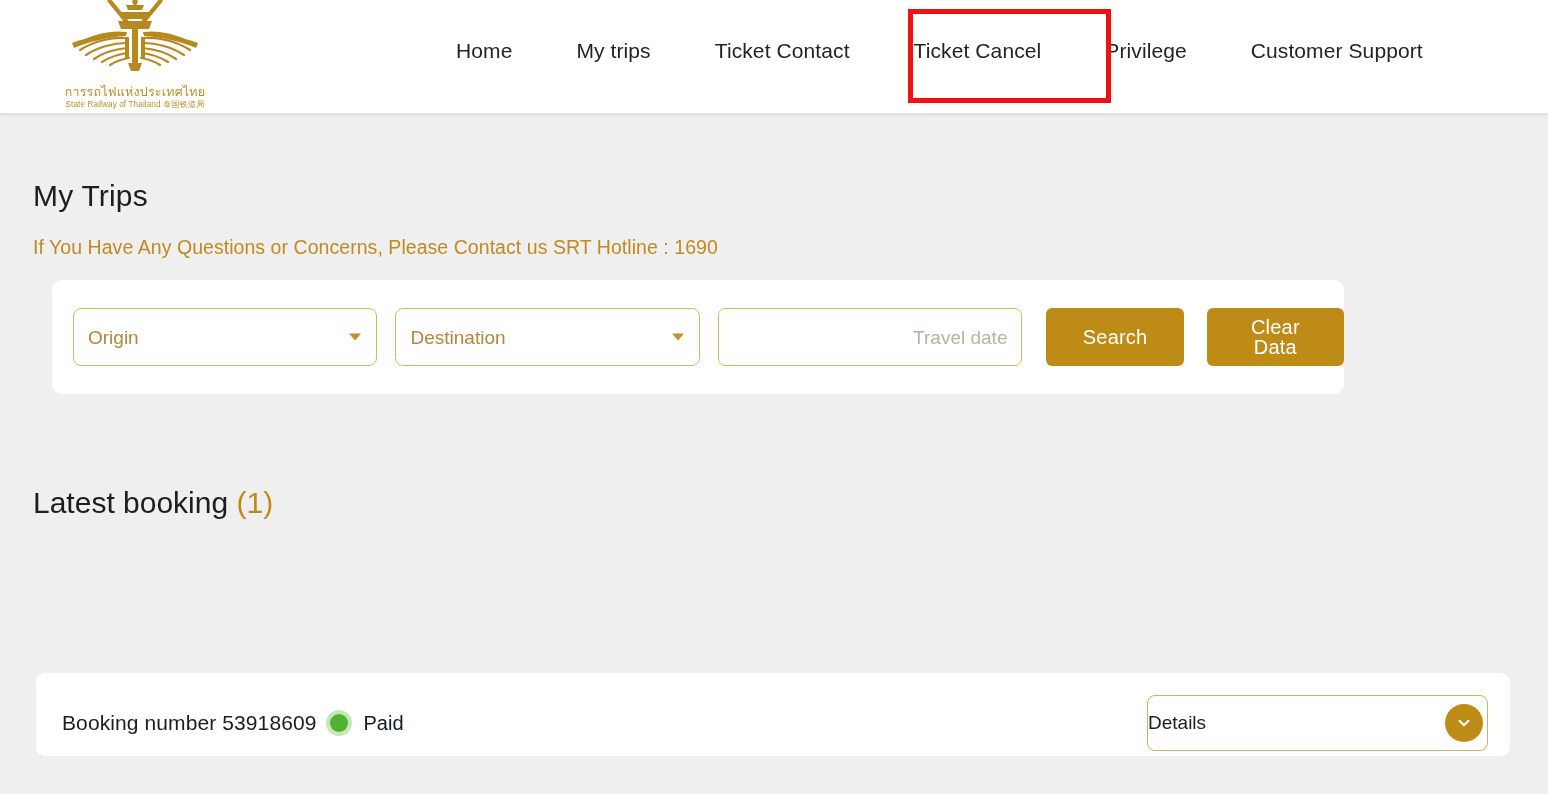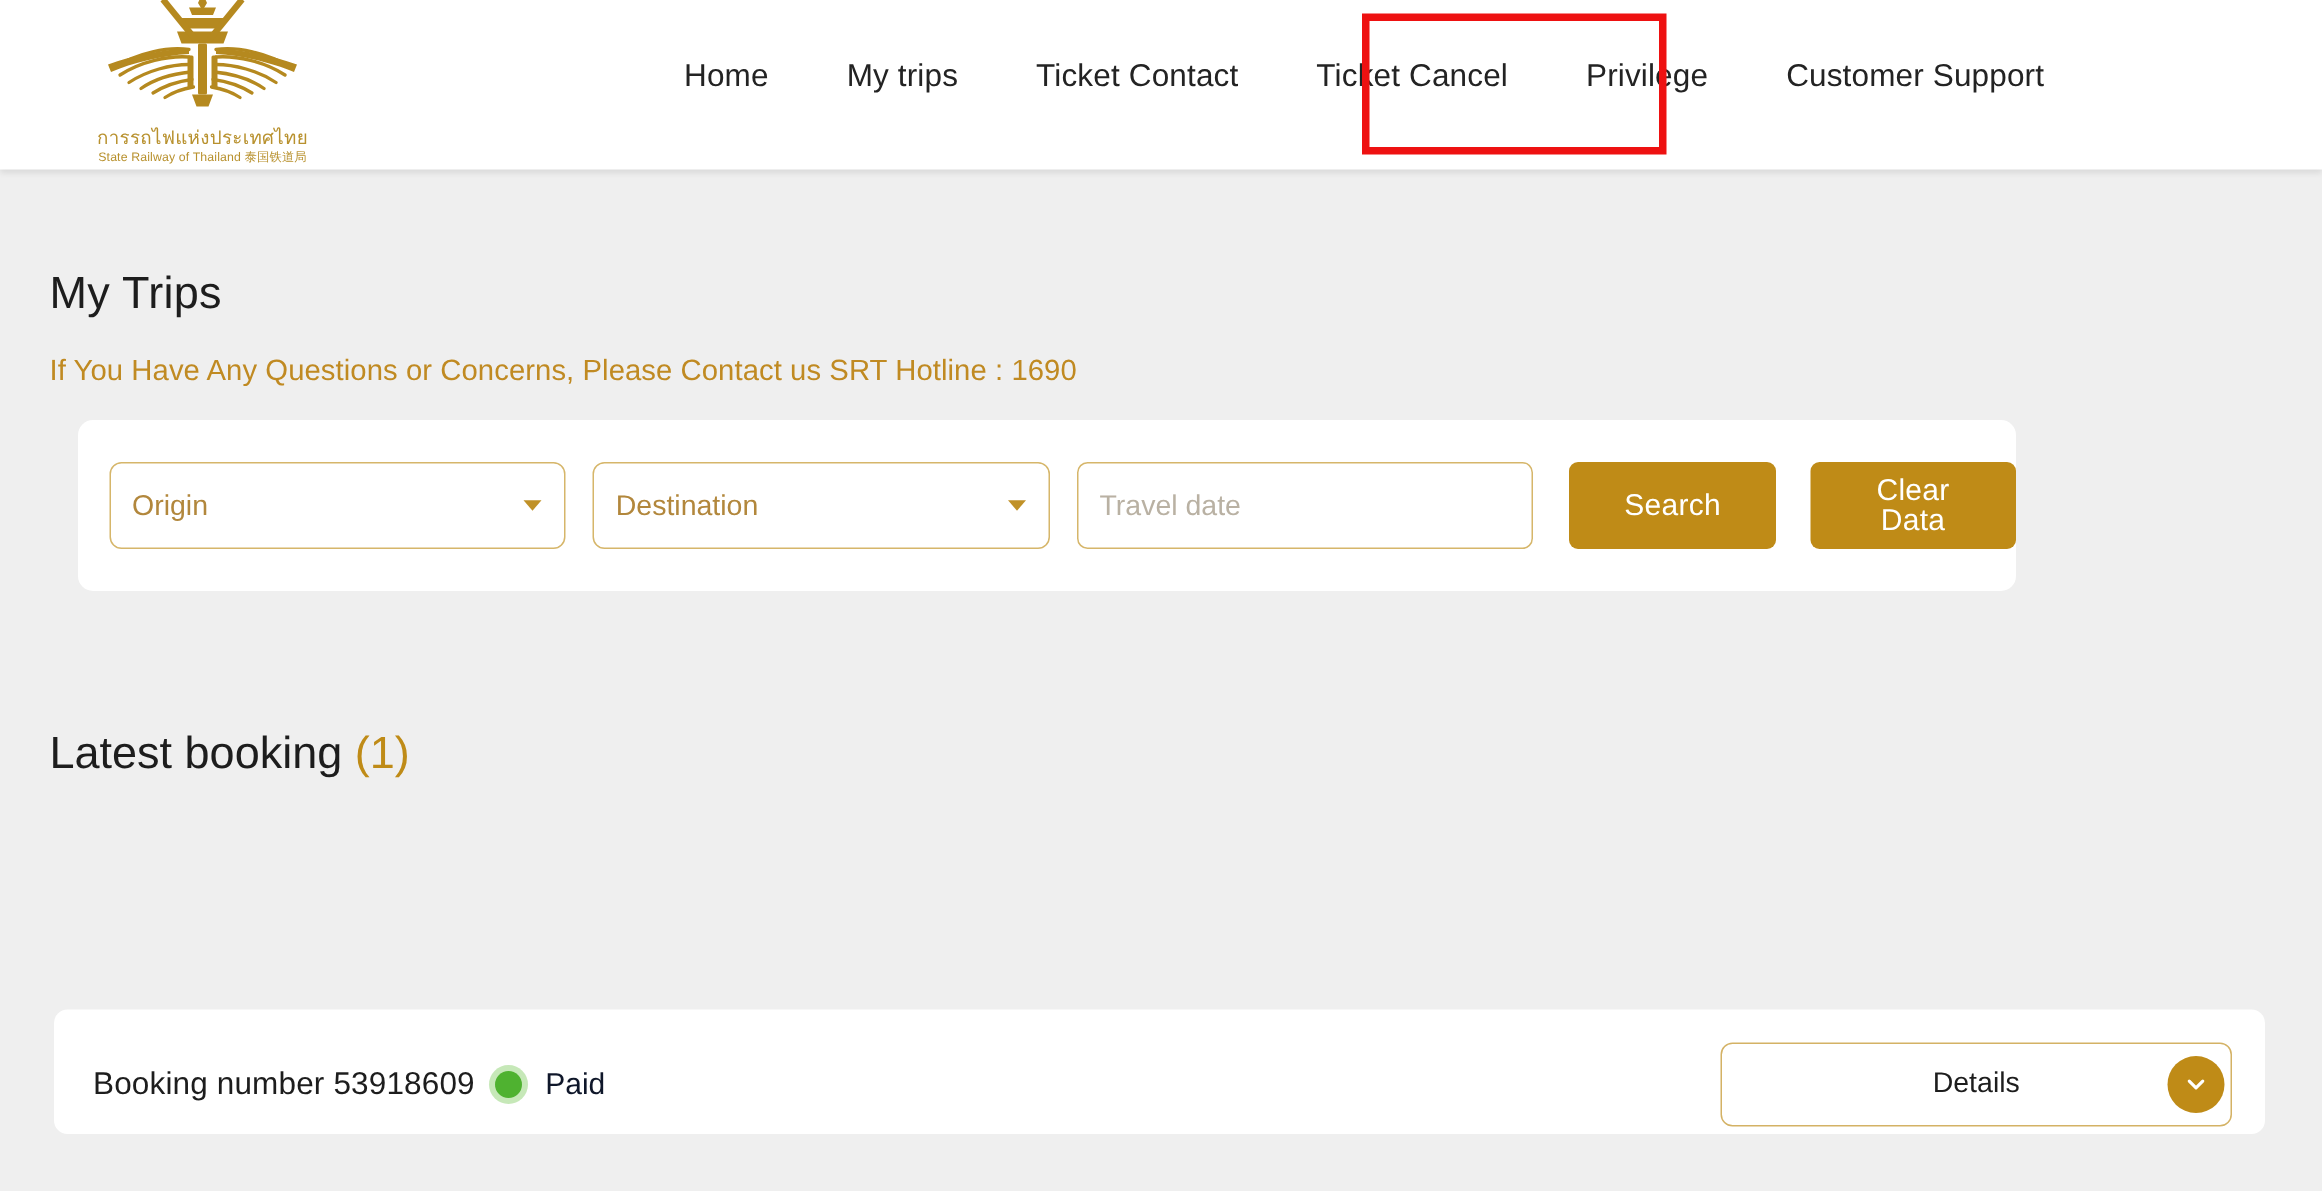--- a/index.html
+++ b/index.html
@@ -63,21 +63,21 @@
   }
   .logo-en .cn { font-family: "DejaVu Sans", sans-serif; }
 
   .nav {
     position: absolute;
     left: 430px;
     top: 0;
     height: 100px;
     display: flex;
     align-items: center;
-    gap: 0;
+    gap: 12px;
   }
   .nav-item {
     font-size: 21px;
     font-weight: 400;
     color: #232323;
     padding: 0 26px;
     line-height: 1;
     white-space: nowrap;
     cursor: pointer;
     letter-spacing: 0.1px;
@@ -172,20 +172,21 @@
     width: 339px;
     height: 58px;
     border: 1px solid #d6b66a;
     border-radius: 7px;
     background: #fff;
     display: flex;
     align-items: center;
     padding: 0 14px;
     margin-right: 24px;
     cursor: text;
+    justify-content: flex-end;
   }
   .date-field .ph {
     font-size: 19px;
     color: #b9b1a3;
     line-height: 1;
   }
 
   .gold-btn {
     height: 58px;
     background: #bf8b17;
@@ -257,21 +258,21 @@
 
   .details-btn {
     position: relative;
     width: 341px;
     height: 56px;
     border: 1px solid #d4b265;
     border-radius: 8px;
     background: #fff;
     display: flex;
     align-items: center;
-    justify-content: center;
+    justify-content: flex-start;
     cursor: pointer;
   }
   .details-btn .label {
     font-size: 19px;
     color: #1d1d1d;
     line-height: 1;
   }
   .chev-circle {
     position: absolute;
     right: 4px;

